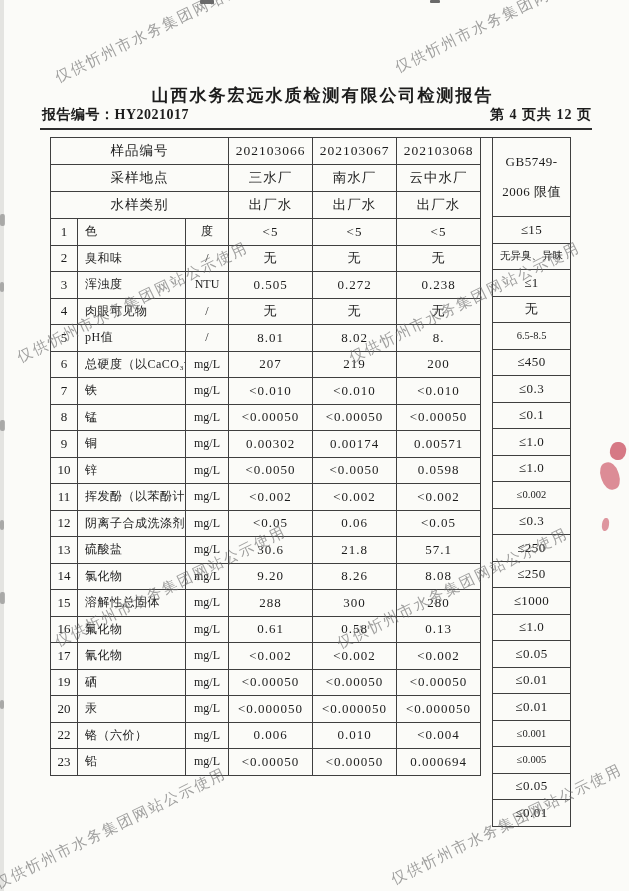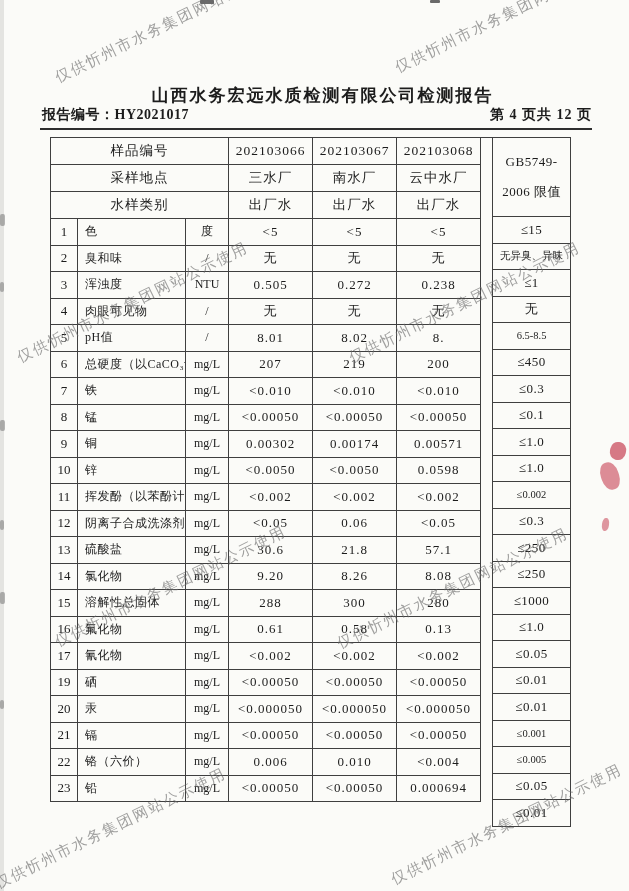--- a/index.html
+++ b/index.html
@@ -261,28 +261,20 @@
           </tr>
           <tr>
             <td class="c-no">20</td>
             <td class="c-name">汞</td>
             <td class="c-unit">mg/L</td>
             <td class="c-val">&lt;0.000050</td>
             <td class="c-val">&lt;0.000050</td>
             <td class="c-val">&lt;0.000050</td>
           </tr>
           <tr>
-            <td class="c-no">21</td>
-            <td class="c-name">镉</td>
-            <td class="c-unit">mg/L</td>
-            <td class="c-val">&lt;0.00050</td>
-            <td class="c-val">&lt;0.00050</td>
-            <td class="c-val">&lt;0.00050</td>
-          </tr>
-          <tr>
             <td class="c-no">22</td>
             <td class="c-name">铬（六价）</td>
             <td class="c-unit">mg/L</td>
             <td class="c-val">0.006</td>
             <td class="c-val">0.010</td>
             <td class="c-val">&lt;0.004</td>
           </tr>
           <tr>
             <td class="c-no">23</td>
             <td class="c-name">铅</td>

